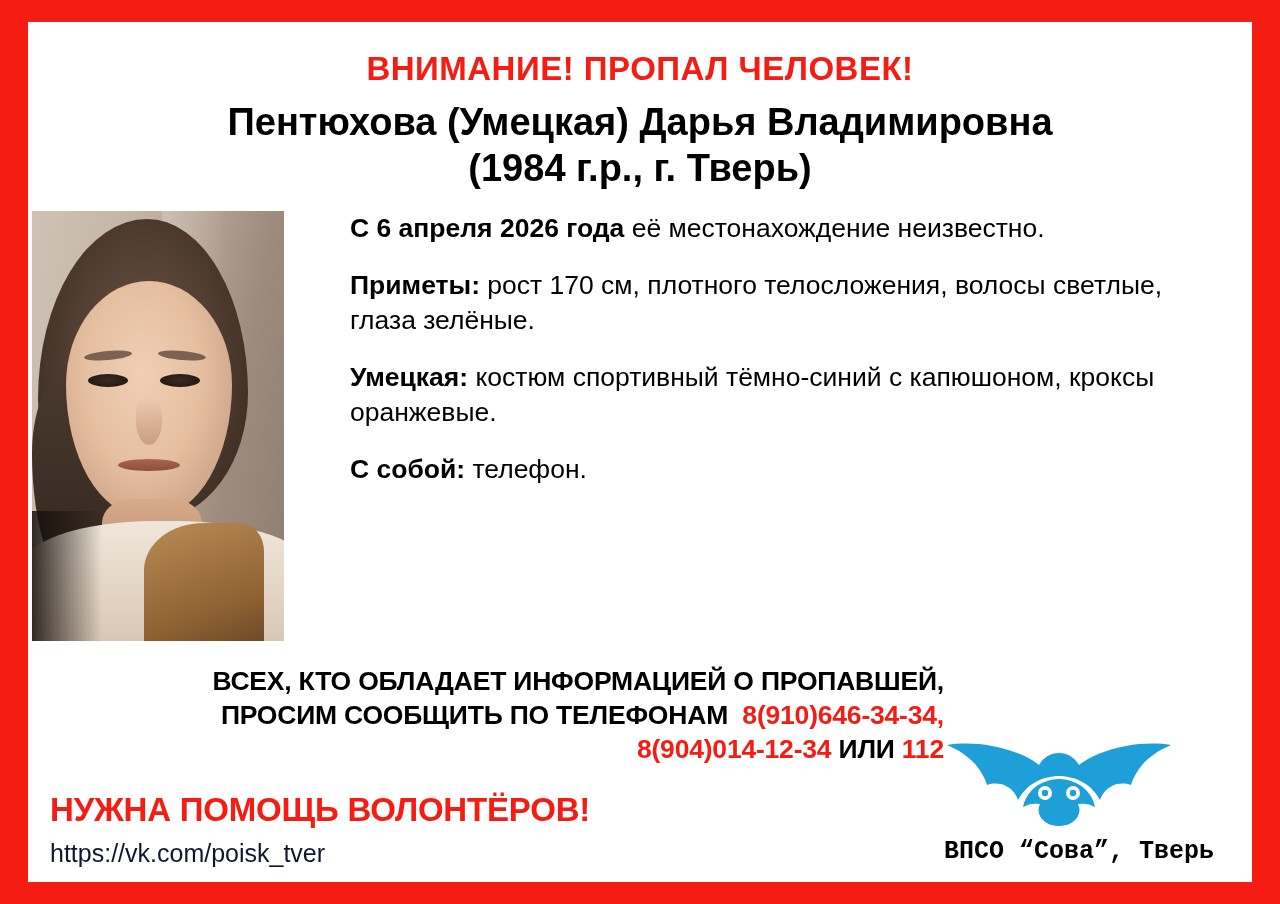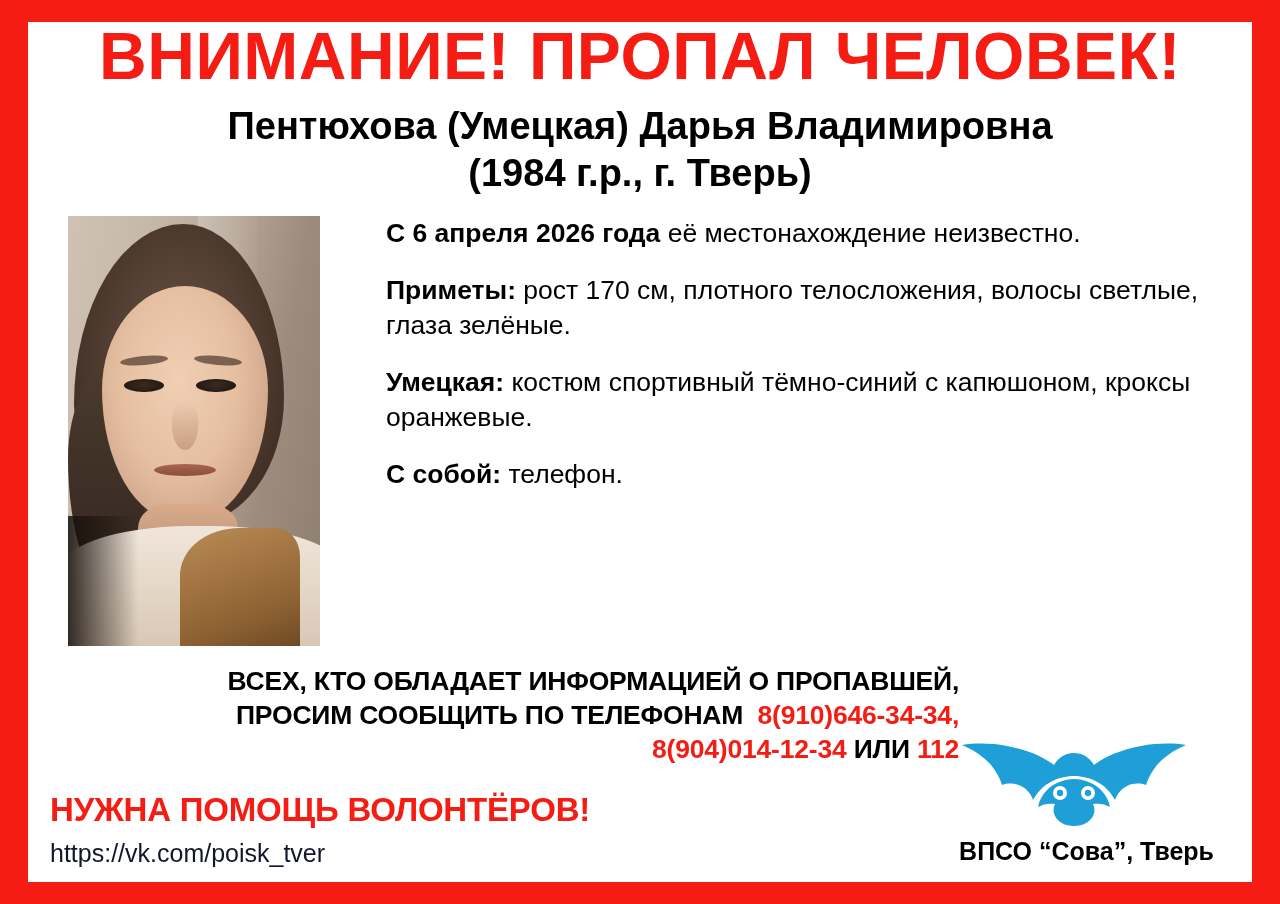--- a/index.html
+++ b/index.html
@@ -18,43 +18,43 @@
     left: 28px;
     top: 22px;
     width: 1224px;
     height: 860px;
     background: #ffffff;
     box-sizing: border-box;
   }
   .headline {
     text-align: center;
     color: #f41c13;
-    font-size: 66px;
+    font-size: 33px;
     font-weight: bold;
     letter-spacing: 0.5px;
+    margin-top: 30px;
     line-height: 1.05;
     white-space: nowrap;
   }
   .name {
     text-align: center;
     color: #000000;
     font-size: 38px;
     font-weight: bold;
     line-height: 1.22;
     margin-top: 12px;
     padding: 0 18px;
   }
   .name .line2 {
     display: block;
   }
   .body-area {
     display: flex;
     align-items: flex-start;
     margin-top: 20px;
-    margin-left: 36px;
   }
   .photo-wrap {
     width: 258px;
     flex: 0 0 258px;
     padding-left: 4px;
   }
   .photo {
     width: 252px;
     height: 430px;
     position: relative;
@@ -194,20 +194,21 @@
   .link {
     color: #0f172a;
     font-size: 25px;
     margin-top: 10px;
   }
   .footer-right {
     flex: 0 0 auto;
     text-align: right;
     padding-right: 16px;
     padding-bottom: 2px;
+    font-family: Liberation Mono, monospace;
   }
   .owl { width: 230px; height: 92px; display:block; }
   .org {
     font-size: 25px;
     font-weight: bold;
     color: #000;
     margin-top: 10px;
     white-space: nowrap;
   }
 </style>

